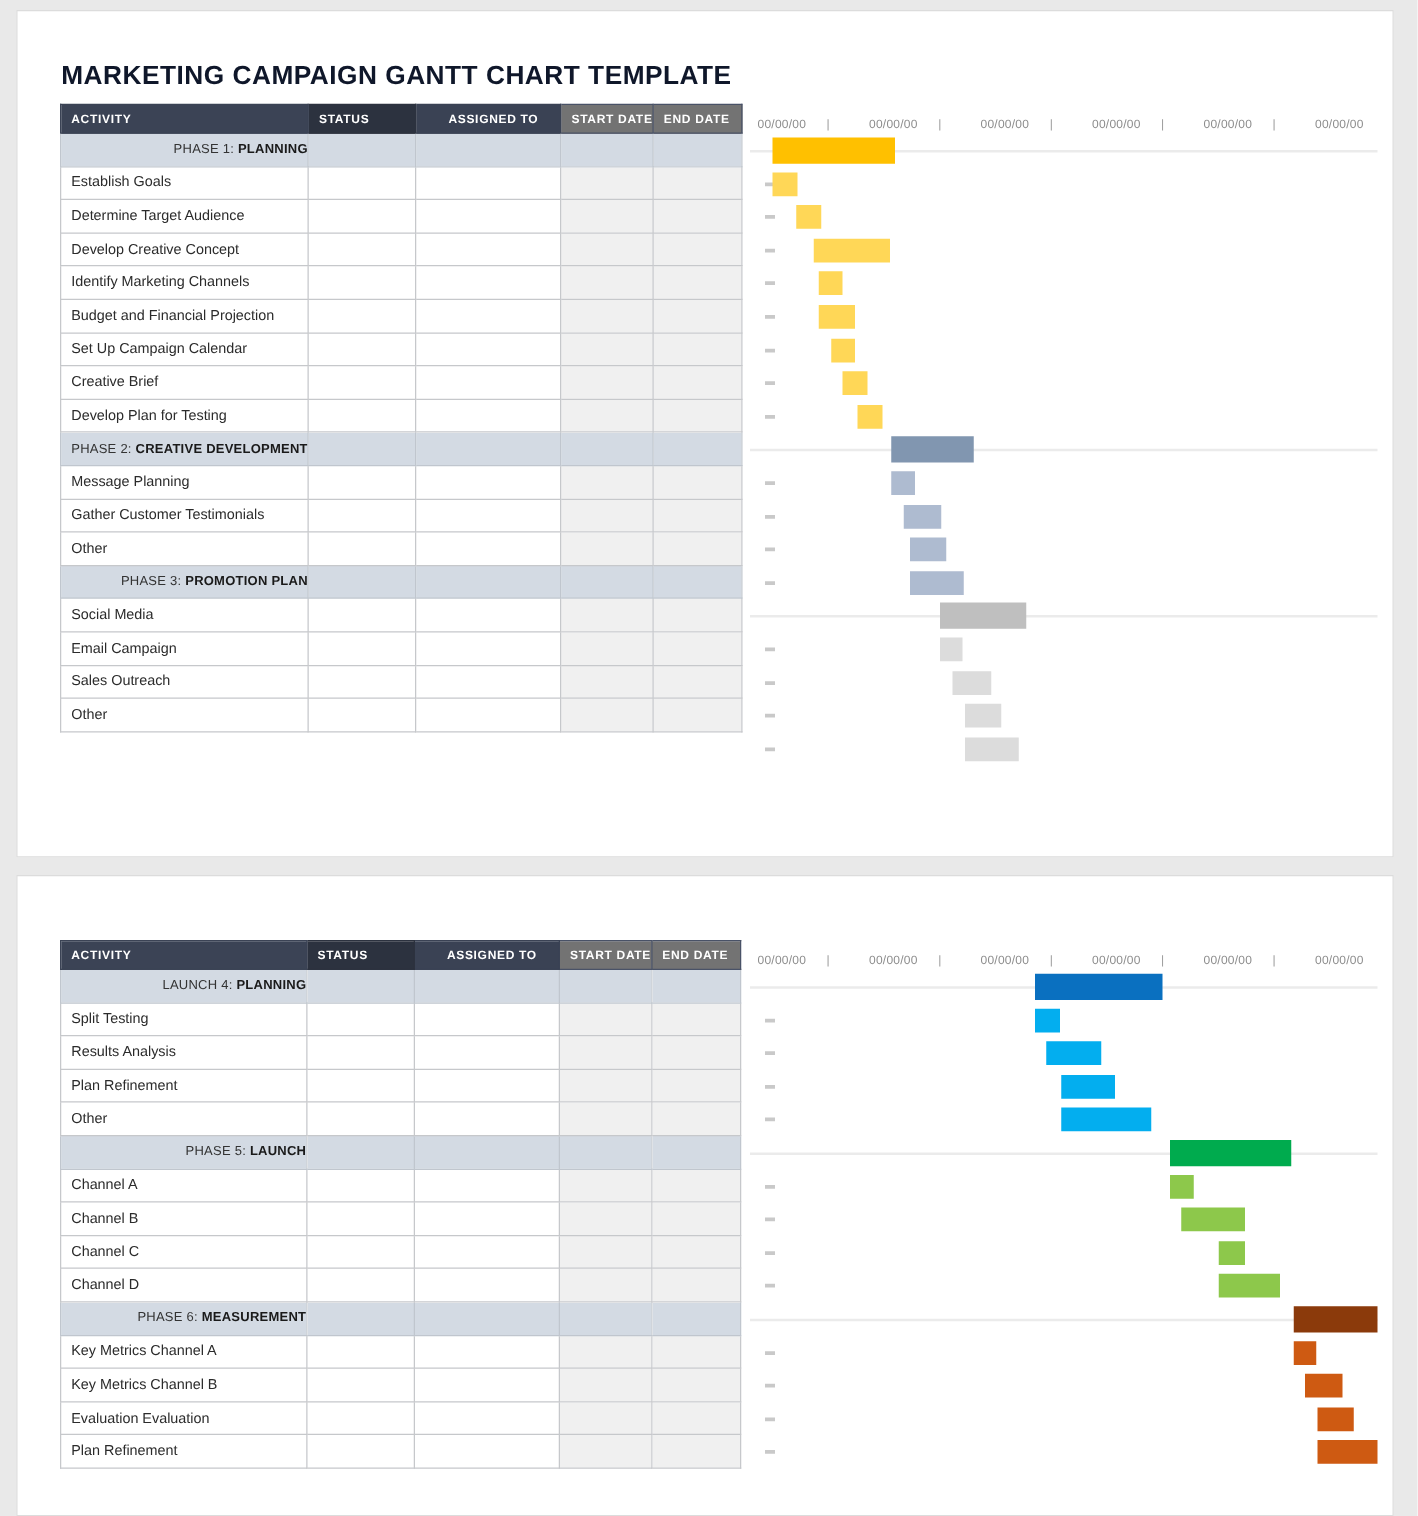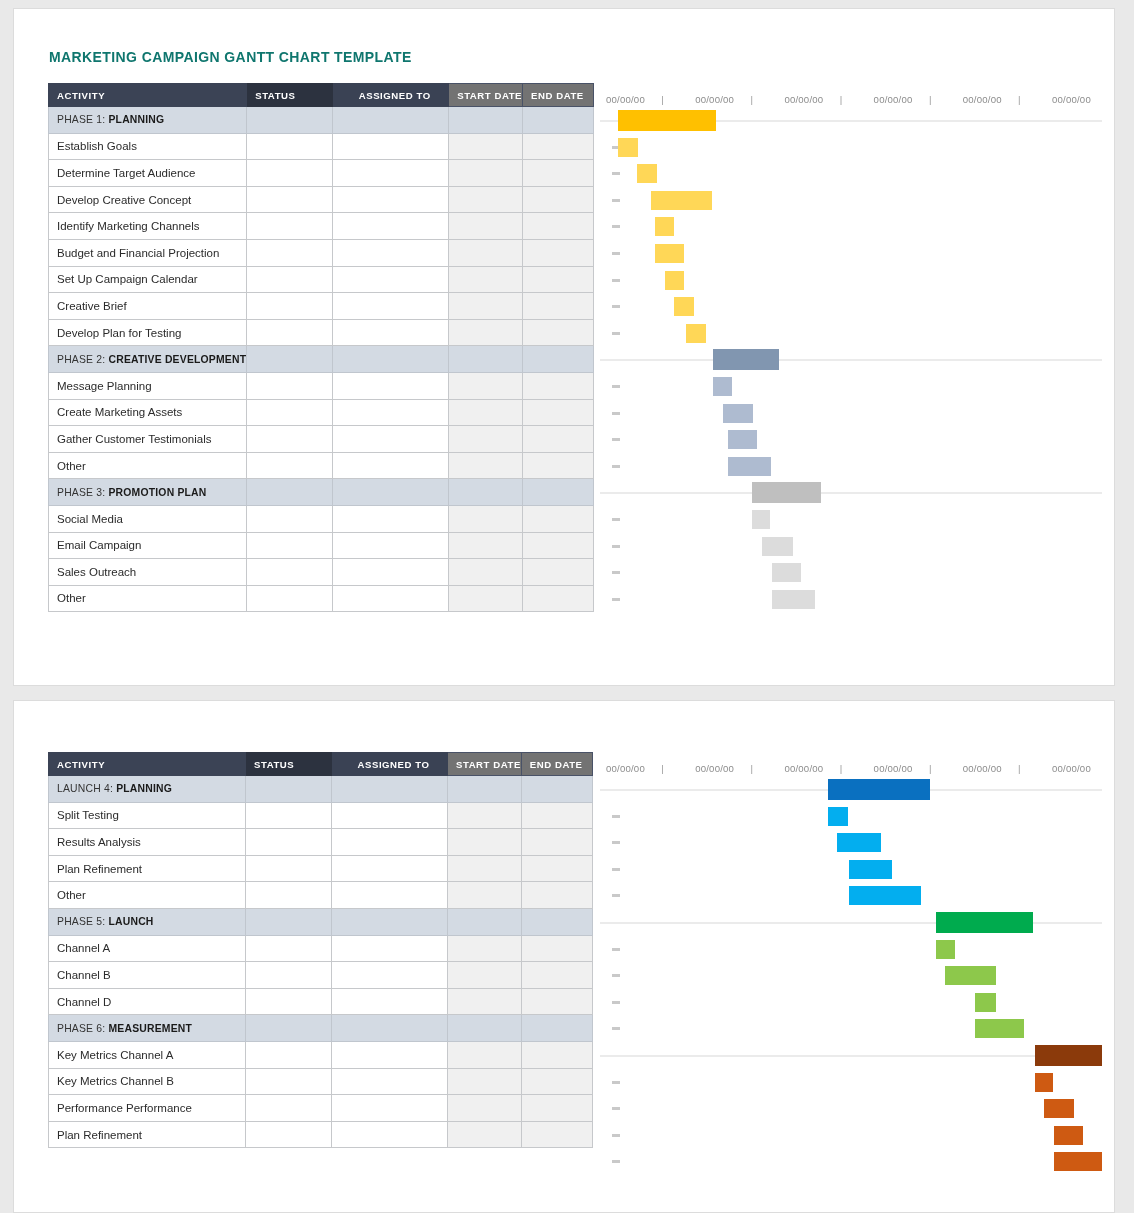--- a/index.html
+++ b/index.html
@@ -16,24 +16,24 @@
     background:#ffffff;
     border:1px solid #dcdcdc;
     box-sizing:border-box;
   }
   #page-1{top:8px;height:678px;}
   #page-2{top:700px;height:513px;}
 
   .doc-title{
     position:absolute;
     left:35px; top:40px;
-    font-size:14px;
+    font-size:21px;
     font-weight:bold;
     letter-spacing:.4px;
-    color:#0f766e;
+    color:#0f172a;
     white-space:nowrap;
   }
 
   
   .tbl{
     position:absolute;
     border-collapse:collapse;
     table-layout:fixed;
     font-size:11.5px;
     color:#2b2b2b;
@@ -73,20 +73,21 @@
     white-space:nowrap;
     overflow:hidden;
   }
   .tbl td.date-cell{background:#f0f0f0;}
 
   tr.phase-row td{
     background:#d3dae3;
     border-color:#c0c6ce;
     font-size:10.4px;
     letter-spacing:.2px;
+    text-align:right;
   }
   tr.phase-row td.date-cell{background:#d3dae3;}
   .ph-label{color:#333;}
   .ph-name{font-weight:bold;color:#1a1a1a;}
 
   
   .gantt{position:absolute;}
   #page-1 .gantt{left:586px; top:74px; width:502px; height:534px;}
   #page-2 .gantt{left:586px; top:51px; width:502px; height:455px;}
 
@@ -226,27 +227,20 @@
           <td class="date-cell"></td>
         </tr>
         <tr>
           <td>Message Planning</td>
           <td></td>
           <td></td>
           <td class="date-cell"></td>
           <td class="date-cell"></td>
         </tr>
         <tr>
-          <td>Create Marketing Assets</td>
-          <td></td>
-          <td></td>
-          <td class="date-cell"></td>
-          <td class="date-cell"></td>
-        </tr>
-        <tr>
           <td>Gather Customer Testimonials</td>
           <td></td>
           <td></td>
           <td class="date-cell"></td>
           <td class="date-cell"></td>
         </tr>
         <tr>
           <td>Other</td>
           <td></td>
           <td></td>
@@ -456,20 +450,27 @@
           <td class="date-cell"></td>
         </tr>
         <tr>
           <td>Channel B</td>
           <td></td>
           <td></td>
           <td class="date-cell"></td>
           <td class="date-cell"></td>
         </tr>
         <tr>
+          <td>Channel C</td>
+          <td></td>
+          <td></td>
+          <td class="date-cell"></td>
+          <td class="date-cell"></td>
+        </tr>
+        <tr>
           <td>Channel D</td>
           <td></td>
           <td></td>
           <td class="date-cell"></td>
           <td class="date-cell"></td>
         </tr>
         <tr class="phase-row">
           <td><span class="ph-label">PHASE 6: </span><span class="ph-name">MEASUREMENT</span></td>
           <td></td>
           <td></td>
@@ -484,21 +485,21 @@
           <td class="date-cell"></td>
         </tr>
         <tr>
           <td>Key Metrics Channel B</td>
           <td></td>
           <td></td>
           <td class="date-cell"></td>
           <td class="date-cell"></td>
         </tr>
         <tr>
-          <td>Performance Performance</td>
+          <td>Evaluation Evaluation</td>
           <td></td>
           <td></td>
           <td class="date-cell"></td>
           <td class="date-cell"></td>
         </tr>
         <tr>
           <td>Plan Refinement</td>
           <td></td>
           <td></td>
           <td class="date-cell"></td>

